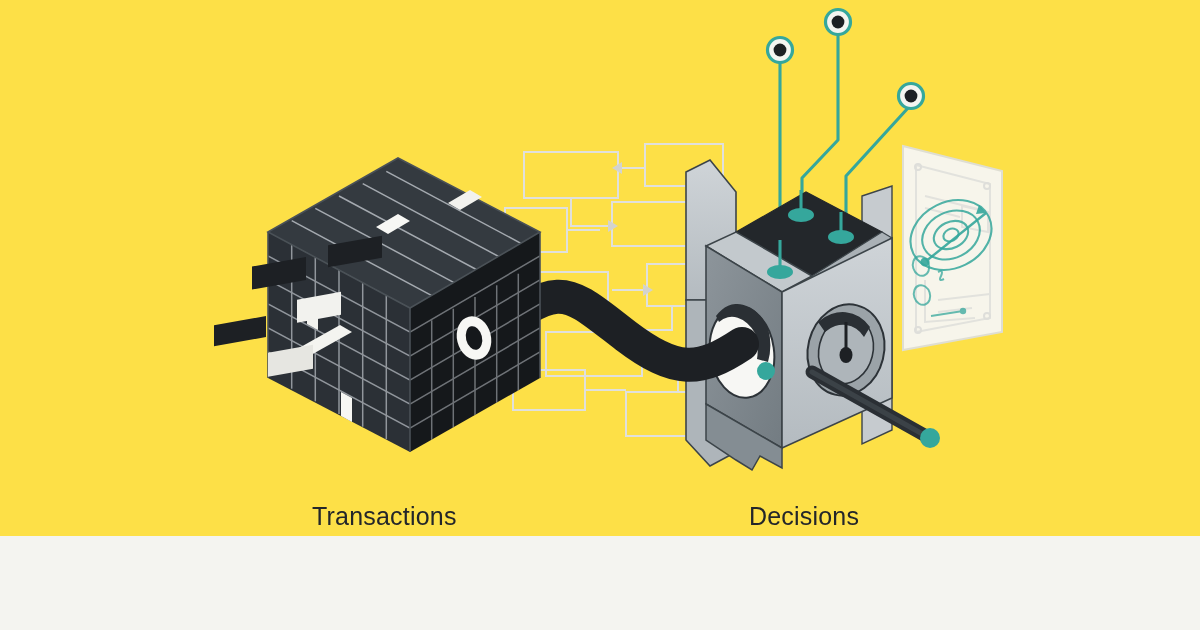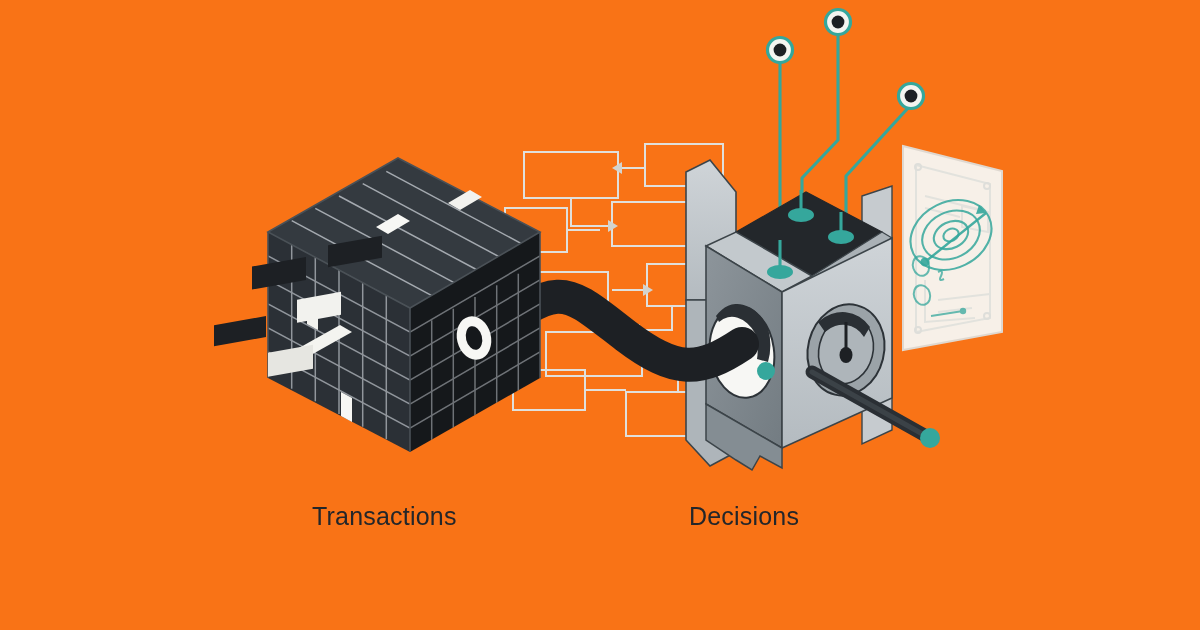--- a/index.html
+++ b/index.html
@@ -7,22 +7,22 @@
     margin: 0;
     padding: 0;
     background: #f4f4f0;
   }
   body {
     font-family: "Liberation Sans", sans-serif;
   }
   #scene {
     position: relative;
     width: 1200px;
-    height: 630px;
-    background: #f97316;
+    height: 536px;
+    background: #fde047;
     overflow: hidden;
     text-align: right;
   }
   #art {
     position: absolute;
     inset: 0;
     width: 1200px;
     height: 630px;
     display: block;
   }
@@ -33,21 +33,21 @@
     font-weight: 400;
     letter-spacing: 0.2px;
     color: #23262a;
     white-space: nowrap;
   }
   #label-transactions {
     left: 312px;
     top: 502px;
   }
   #label-decisions {
-    left: 689px;
+    left: 749px;
     top: 502px;
   }
 </style>
 </head>
 <body>
 
 <div id="scene">
 
   <svg id="art" viewBox="0 0 1200 630" aria-hidden="true">
     <defs>

